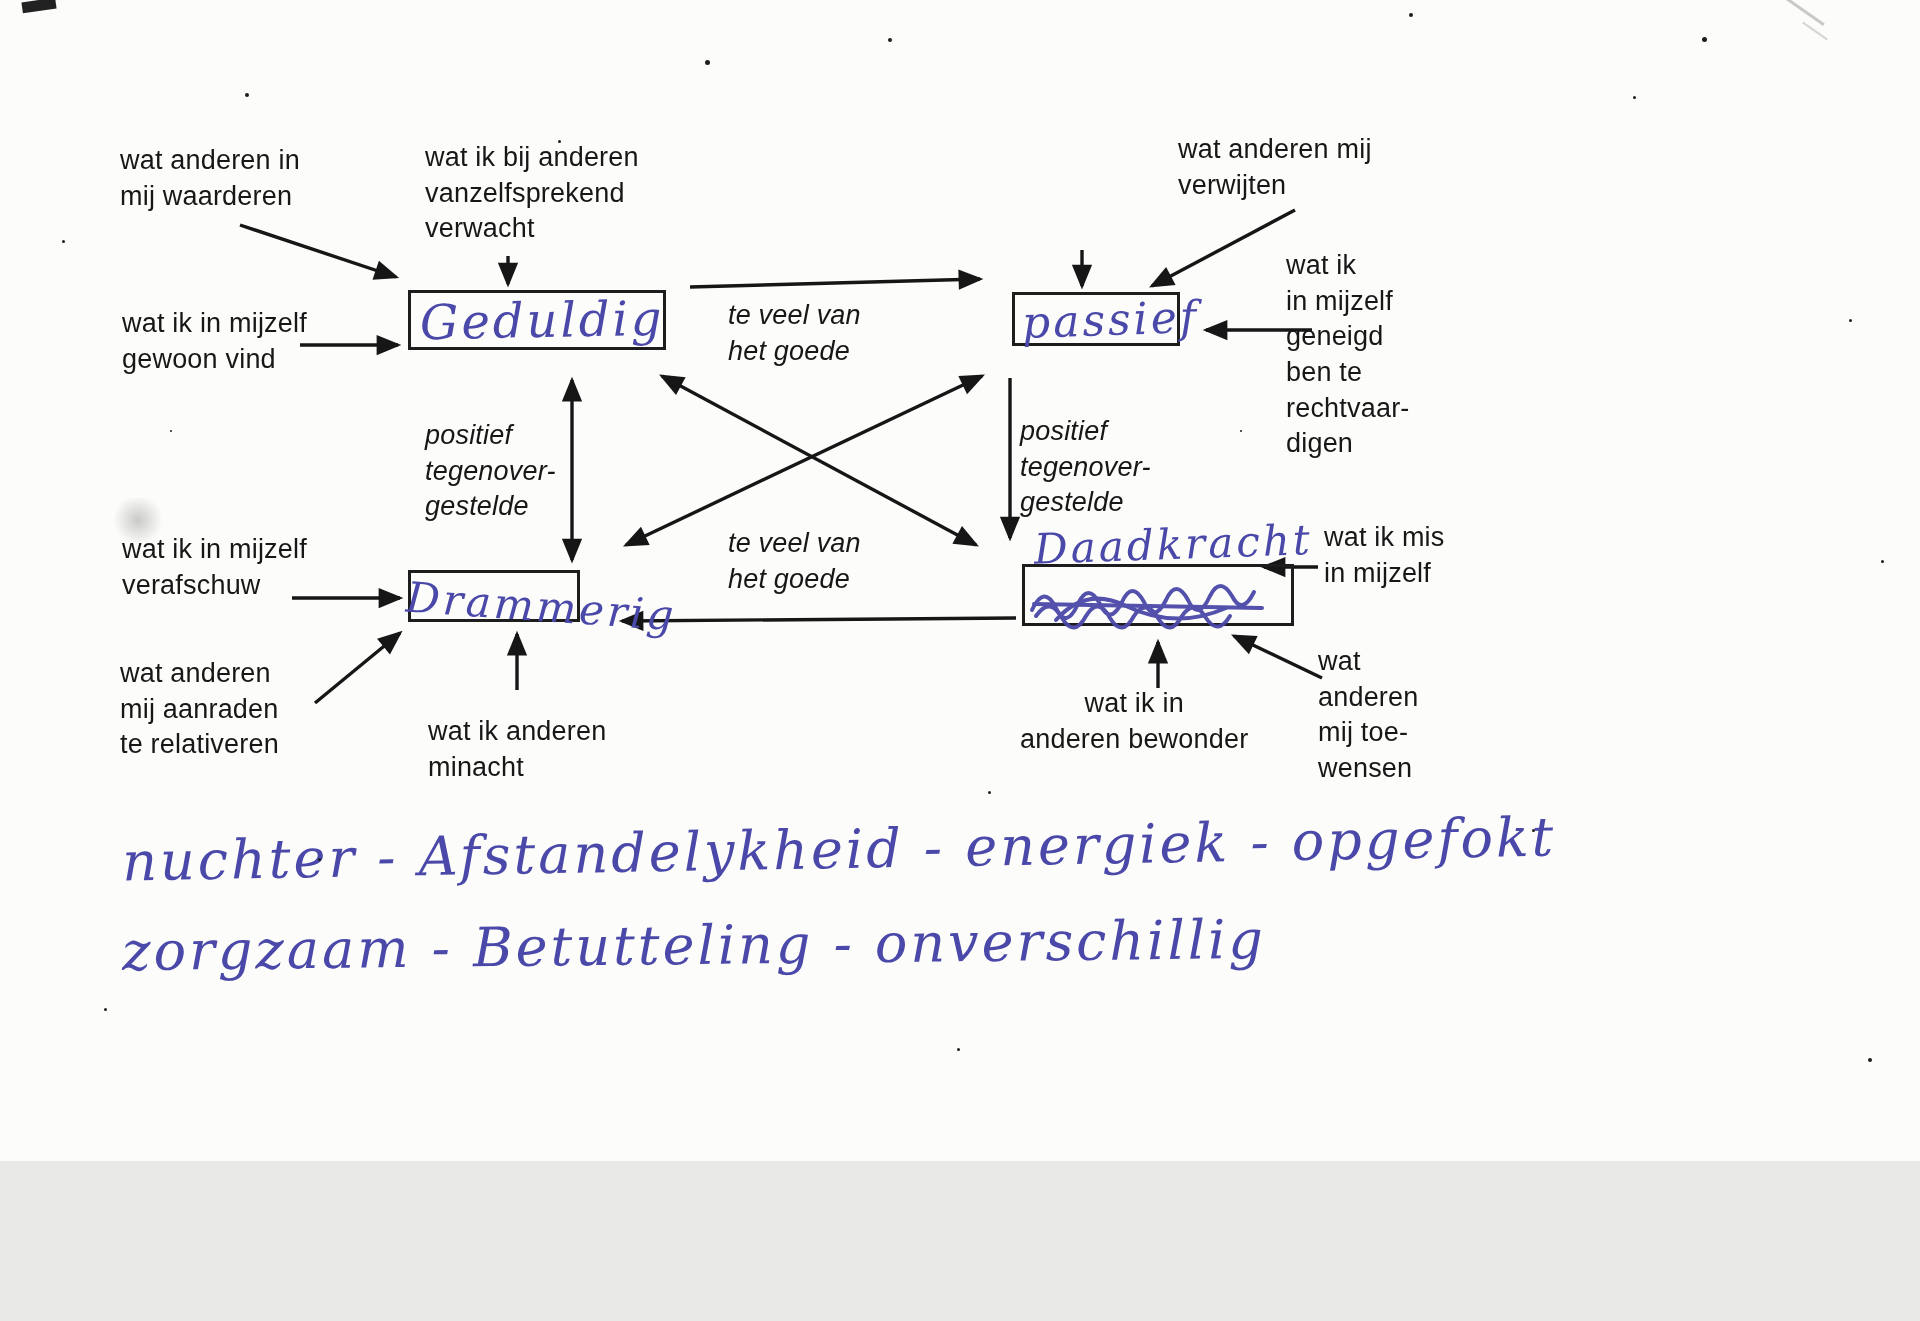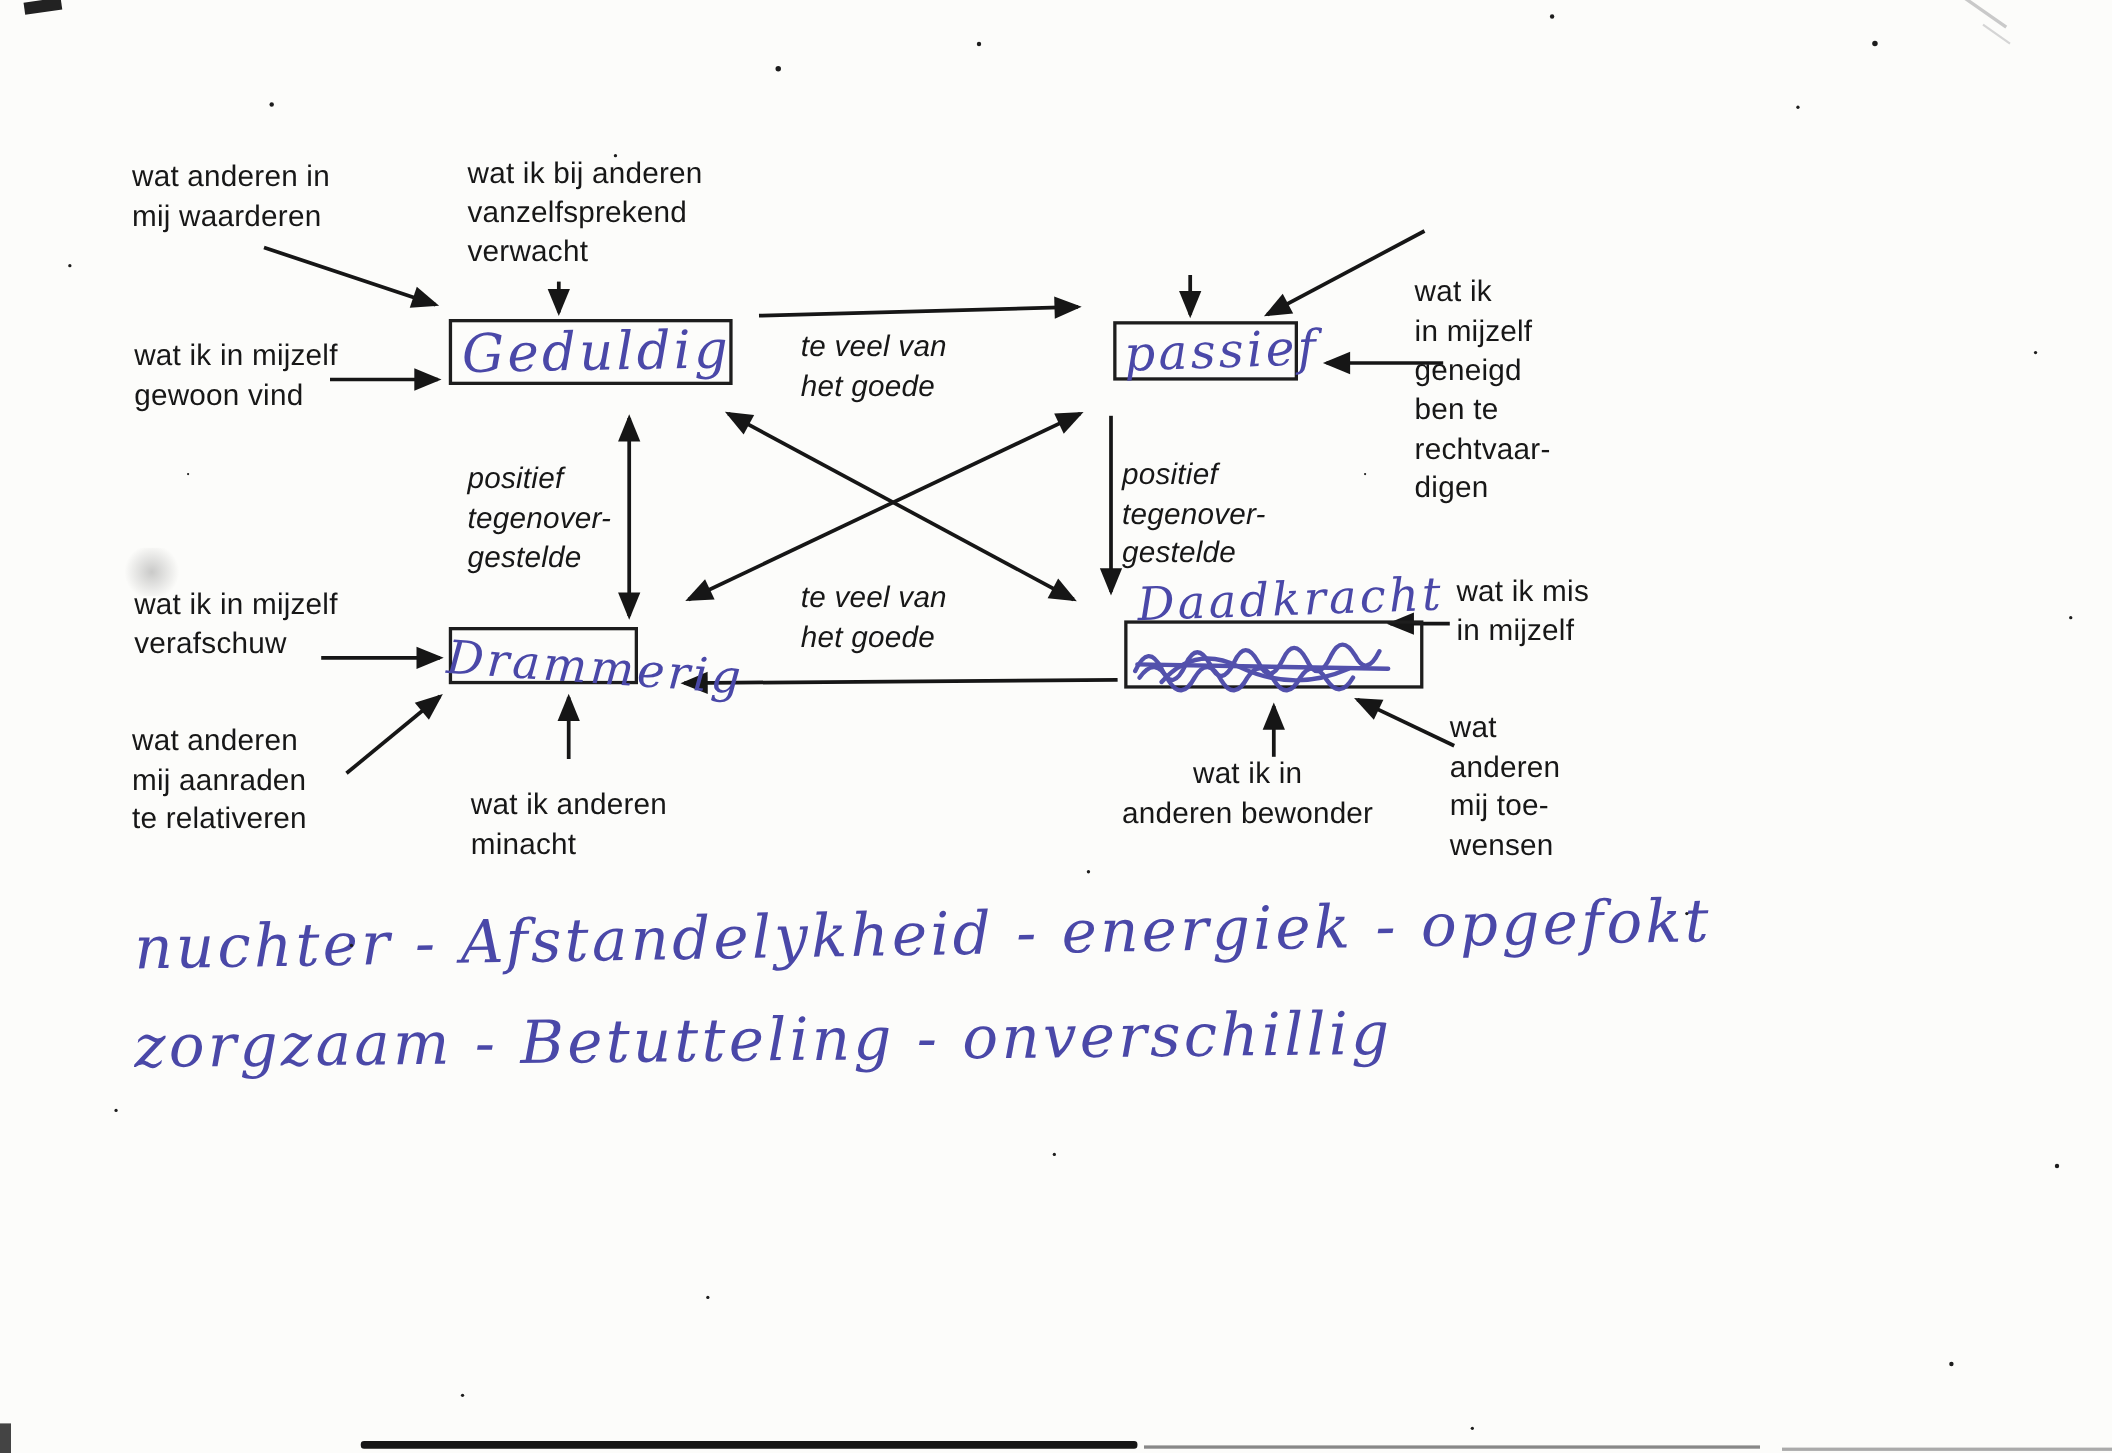--- a/index.html
+++ b/index.html
@@ -4,21 +4,21 @@
 <style>
   * { box-sizing: border-box; }
   html, body { margin: 0; padding: 0; }
   body {
     width: 1920px; height: 1321px;
     background: #e9e9e7;
     font-family: "Liberation Sans", sans-serif;
   }
   .page {
     position: relative;
-    width: 1920px; height: 1321px;
+    width: 1920px; height: 1161px;
     background: var(--paper, #fcfcfa);
     overflow: hidden;
   }
   .label {
     position: absolute;
     white-space: pre-line;
     font-size: 27px;
     line-height: 1.32;
     color: var(--print, #171717);
     letter-spacing: 0.2px;
@@ -88,20 +88,22 @@
 
   <div class="label" style="left:120px; top:143px;">wat anderen in
 mij waarderen</div>
   <div class="label" style="left:425px; top:140px;">wat ik bij anderen
 vanzelfsprekend
 verwacht</div>
   <div class="label" style="left:122px; top:306px;">wat ik in mijzelf
 gewoon vind</div>
   <div class="label italic" style="left:728px; top:298px;">te veel van
 het goede</div>
+  <div class="label" style="left:1178px; top:132px;">wat anderen mij
+verwijten</div>
   <div class="label" style="left:1286px; top:248px;">wat ik
 in mijzelf
 geneigd
 ben te
 rechtvaar-
 digen</div>
   <div class="label italic" style="left:425px; top:418px;">positief
 tegenover-
 gestelde</div>
   <div class="label italic" style="left:1020px; top:414px;">positief

